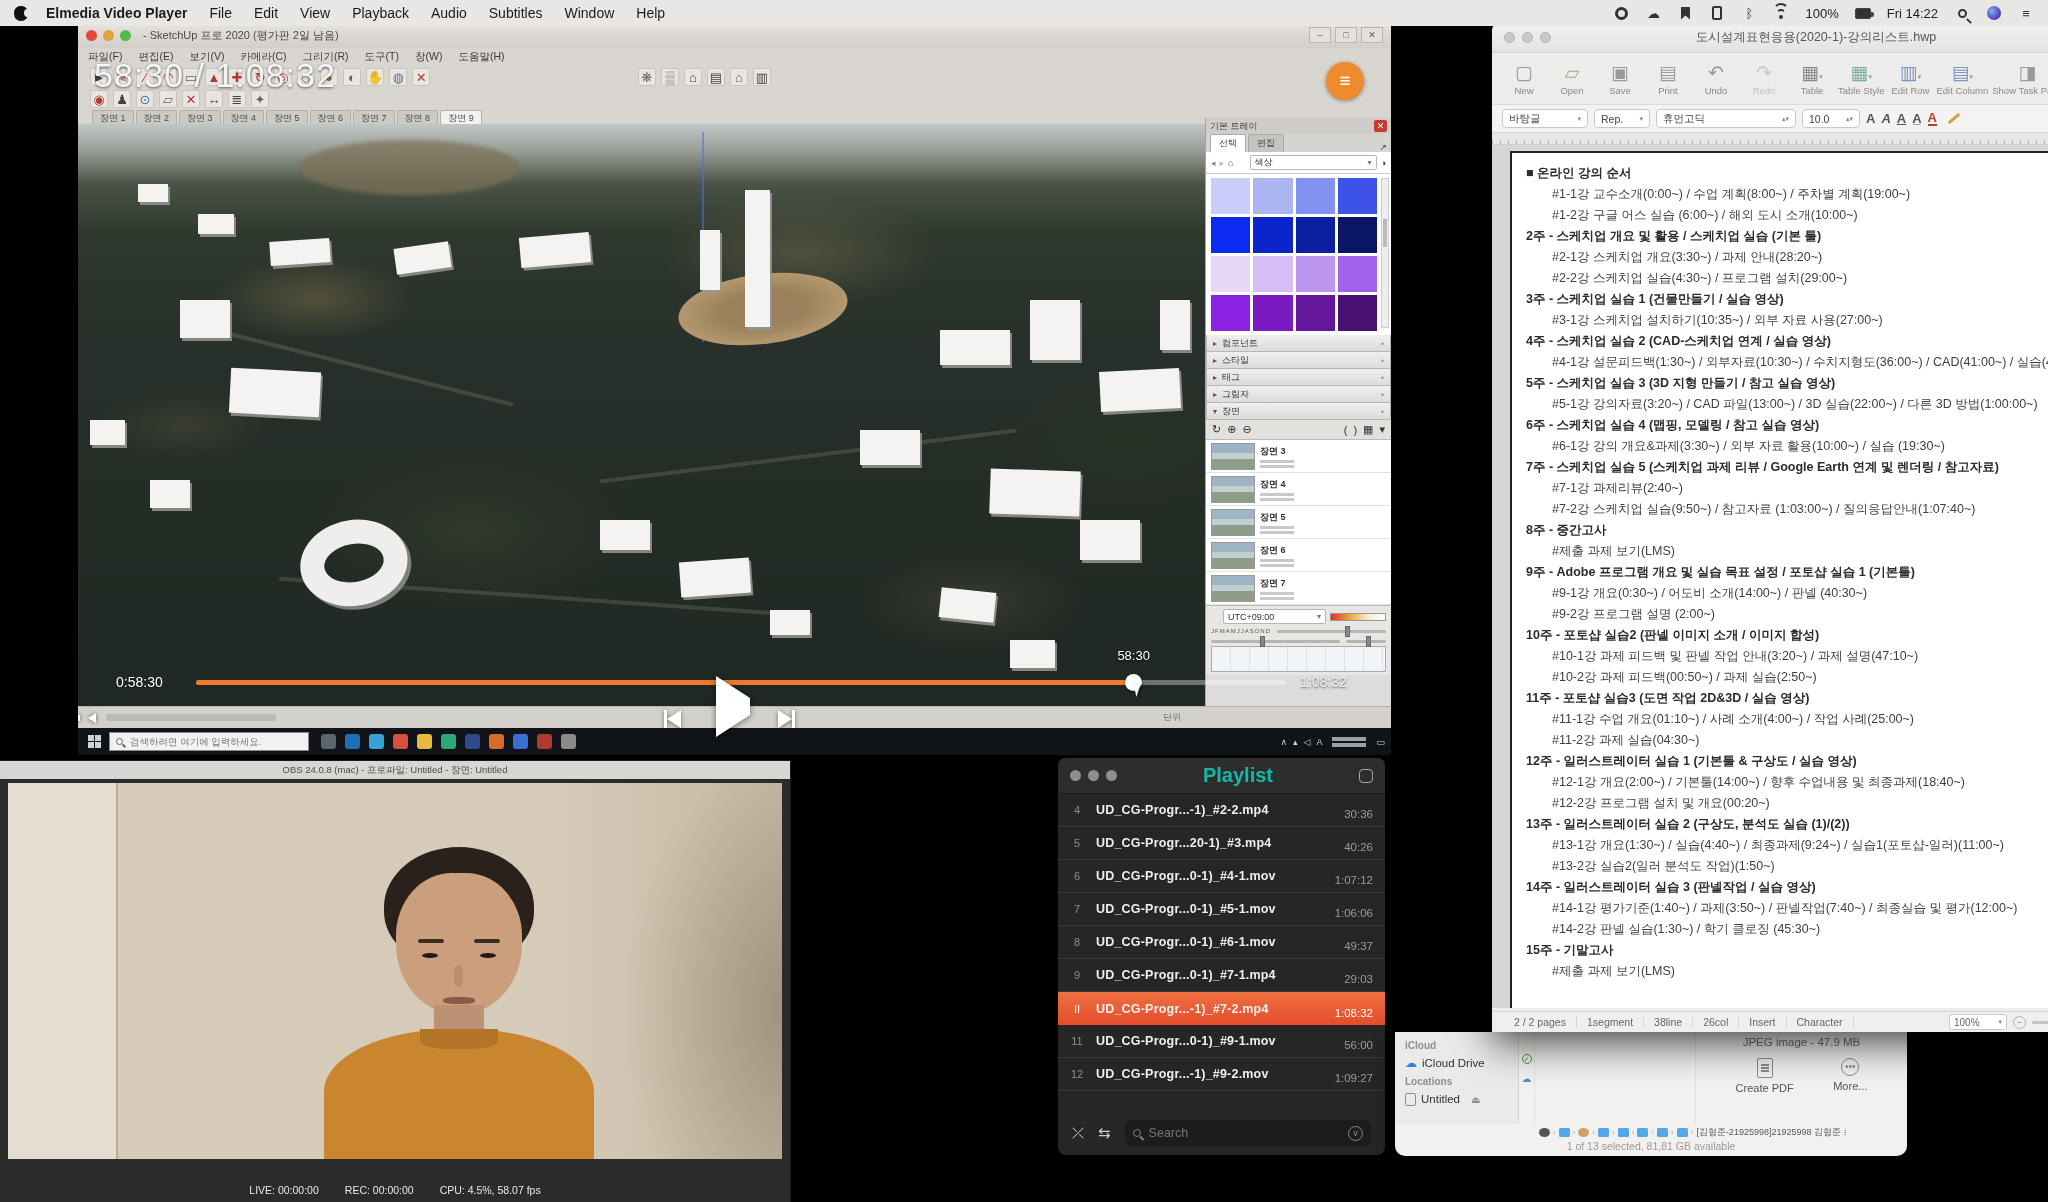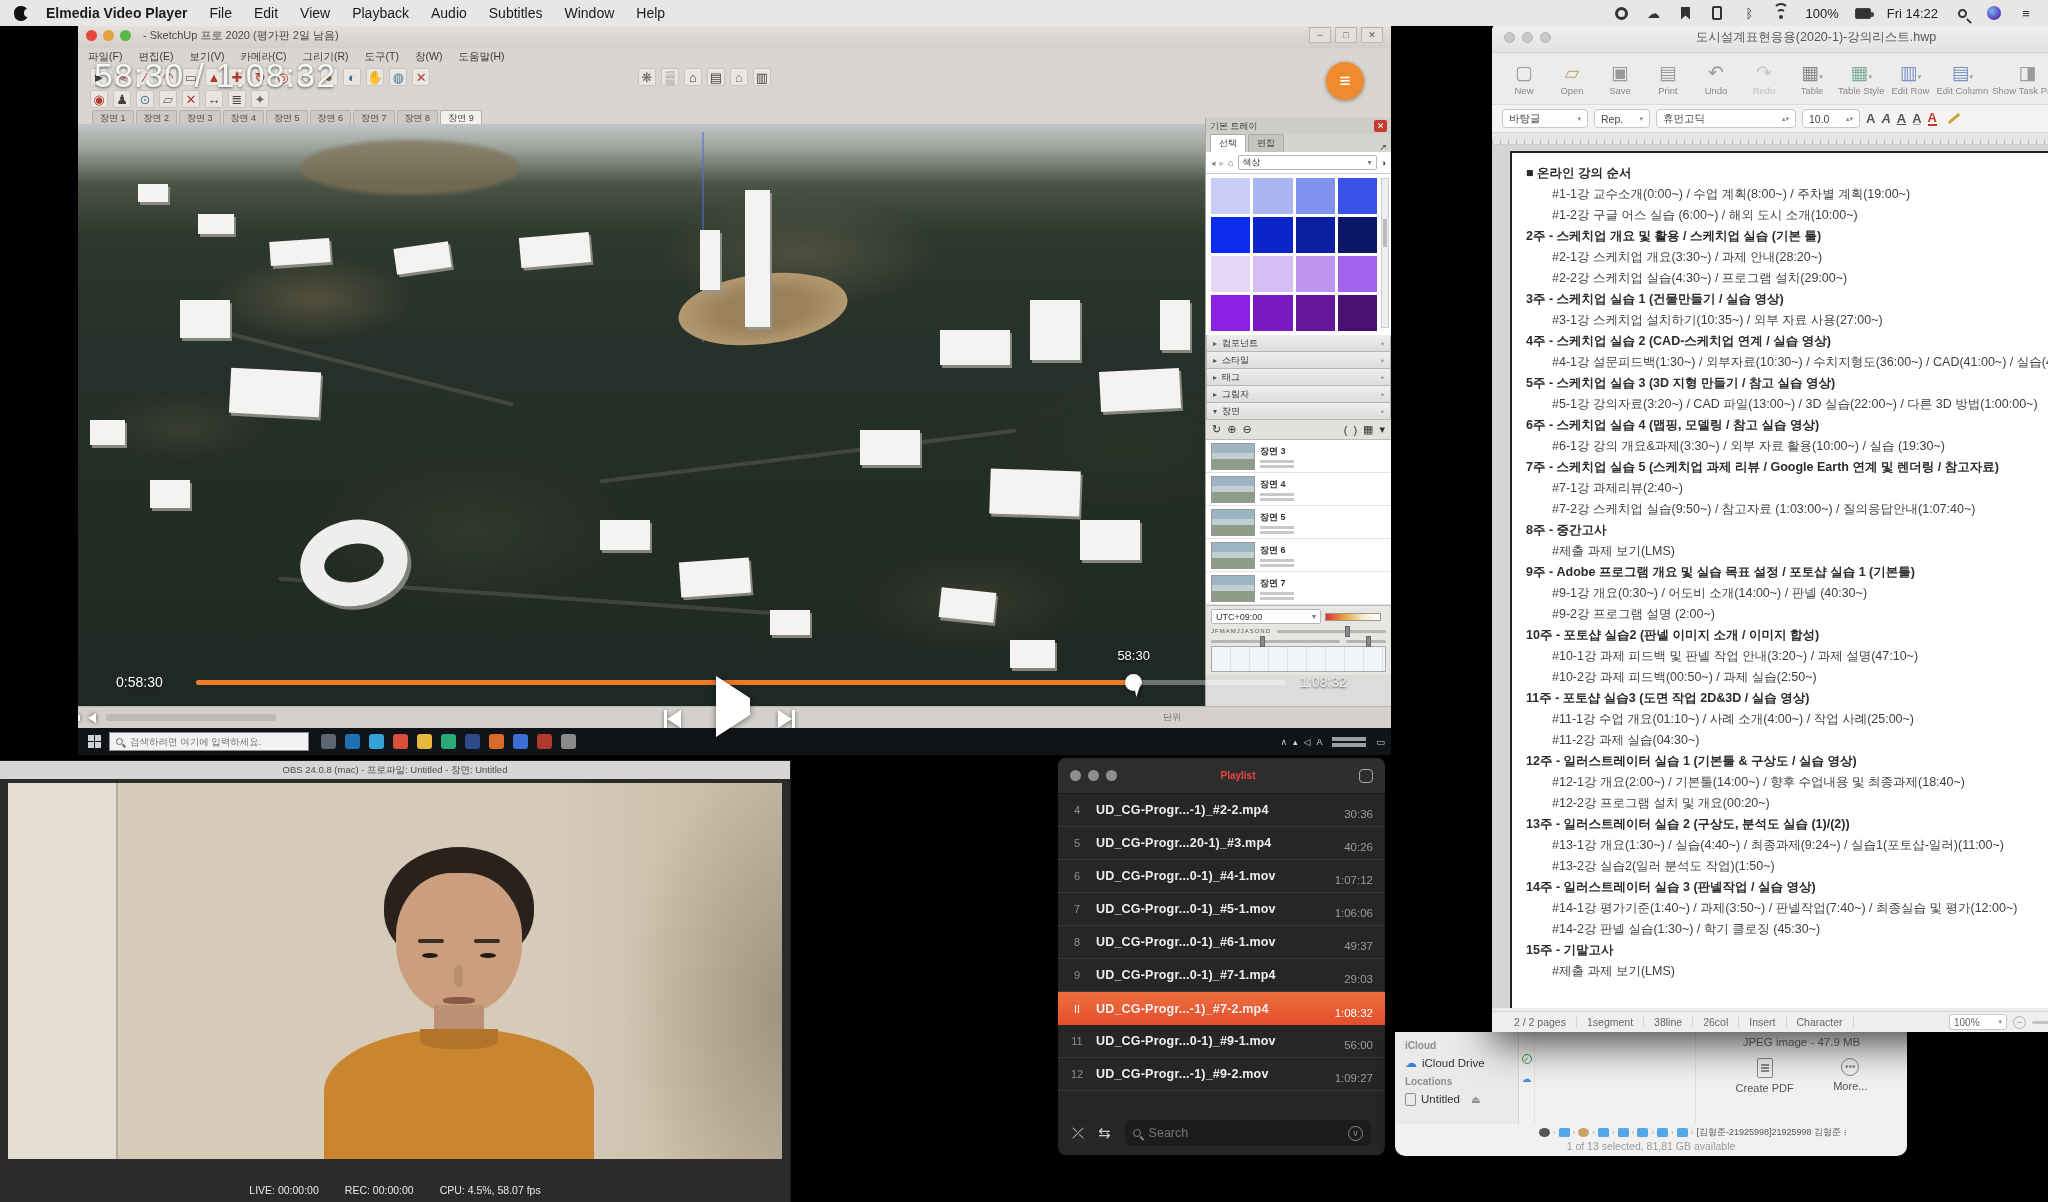--- a/index.html
+++ b/index.html
@@ -56,21 +56,21 @@
   .road{position:absolute;background:rgba(150,150,130,.25);height:4px;border-radius:2px;}
 
   
   .su-tray{position:absolute;left:1127px;top:96px;width:186px;height:588px;background:#dcdcda;border-left:1px solid #a7a5a2;font-size:9px;color:#444;}
   .tray-head{height:16px;display:flex;align-items:center;padding:0 4px;background:#cfcdc9;}
   .tray-close{margin-left:auto;width:13px;height:12px;background:#c73a2e;color:#fff;font-size:9px;line-height:12px;text-align:center;border-radius:2px;}
   .tray-tabs{height:18px;display:flex;align-items:flex-end;padding:0 4px;gap:2px;background:#d6d4d0;}
   .tray-tab{padding:2px 8px;background:#c6c4c0;border:1px solid #aaa;border-bottom:none;border-radius:2px 2px 0 0;}
   .tray-tab.active{background:#fff;}
   .tray-row{height:22px;display:flex;align-items:center;gap:4px;padding:0 5px;background:#fff;border-bottom:1px solid #ccc;}
-  .combo{flex:1;height:15px;border:1px solid #b5b5b5;background:#fff;border-radius:2px;display:flex;align-items:center;padding:0 4px;color:#333;}
+  .combo{flex:1;height:15px;border:1px solid #b5b5b5;background:#fff;border-radius:2px;display:flex;align-items:center;padding:0 4px;color:#333;margin-left:12px;}
   .combo .car{margin-left:auto;font-size:8px;color:#777;}
   .sw-wrap{background:#fff;padding:4px 14px 4px 5px;position:relative;}
   .sw-grid{display:grid;grid-template-columns:repeat(4,1fr);gap:3px;}
   .sw{height:36px;}
   .sw-scroll{position:absolute;right:2px;top:4px;width:8px;height:150px;background:#eee;border:1px solid #ccc;}
   .sw-thumb{position:absolute;left:1px;top:40px;width:4px;height:28px;background:#bbb;}
   .tray-sec{height:17px;display:flex;align-items:center;padding:0 6px;background:linear-gradient(#efefee,#dddcda);border:1px solid #b9b7b4;border-top:none;color:#333;}
   .tray-sec .car{margin-right:5px;font-size:8px;color:#555;}
   .tray-sec .dots{margin-left:auto;color:#888;font-size:8px;}
   .tray-icons{height:20px;display:flex;align-items:center;gap:6px;padding:0 6px;background:#e3e1de;border-bottom:1px solid #bbb;font-size:11px;color:#333;}
@@ -141,21 +141,21 @@
   .neck{position:absolute;left:126px;top:158px;width:50px;height:32px;background:#bd9274;}
   .torso{position:absolute;left:16px;top:182px;width:270px;height:130px;background:#c9862f;border-radius:48% 48% 0 0;}
   .collar{position:absolute;left:112px;top:182px;width:78px;height:20px;background:#b3742a;border-radius:0 0 40% 40%;}
   .obs-stats{position:absolute;left:0;bottom:6px;width:100%;text-align:center;color:#e8e8e8;font-size:10.5px;display:flex;justify-content:center;gap:26px;}
 
   
   #playlist{position:absolute;left:1058px;top:758px;width:327px;height:397px;background:#262626;border-radius:8px;box-shadow:0 8px 30px rgba(0,0,0,.7);overflow:hidden;}
   .pl-title{height:36px;display:flex;align-items:center;padding:0 12px;background:#2d2d2d;border-bottom:1px solid #1c1c1c;}
   .pl-dots{display:flex;gap:7px;}
   .pl-dot{width:11px;height:11px;border-radius:50%;background:#8e8e8e;}
-  .pl-name{flex:1;text-align:center;color:#ef4444;font-weight:bold;font-size:10px;}
+  .pl-name{flex:1;text-align:center;color:#14b8a6;font-weight:bold;font-size:20px;}
   .pl-sq{width:14px;height:14px;border:1.5px solid #a8a8a8;border-radius:4px;}
   .pl-rows{position:absolute;left:0;top:36px;width:100%;}
   .pl-row{height:33px;display:flex;align-items:center;border-bottom:1px solid #383838;padding-right:12px;}
   .pl-num{width:38px;text-align:center;color:#8f8f8f;font-size:11px;flex:none;}
   .pl-file{flex:1;color:#efefef;font-size:12.5px;font-weight:bold;letter-spacing:.2px;white-space:nowrap;overflow:hidden;}
   .pl-durtxt{color:#9b9b9b;font-size:11.5px;margin-left:8px;margin-top:8px;}
   .pl-row.active{background:linear-gradient(180deg,#ee6f40,#e44e2c);border-bottom:none;}
   .pl-row.active .pl-num,.pl-row.active .pl-durtxt{color:#fff;}
   .pl-bottom{position:absolute;left:0;bottom:0;width:100%;height:44px;display:flex;align-items:center;padding:0 14px;gap:14px;}
   .pl-ic{color:#cfcfcf;font-size:15px;}

